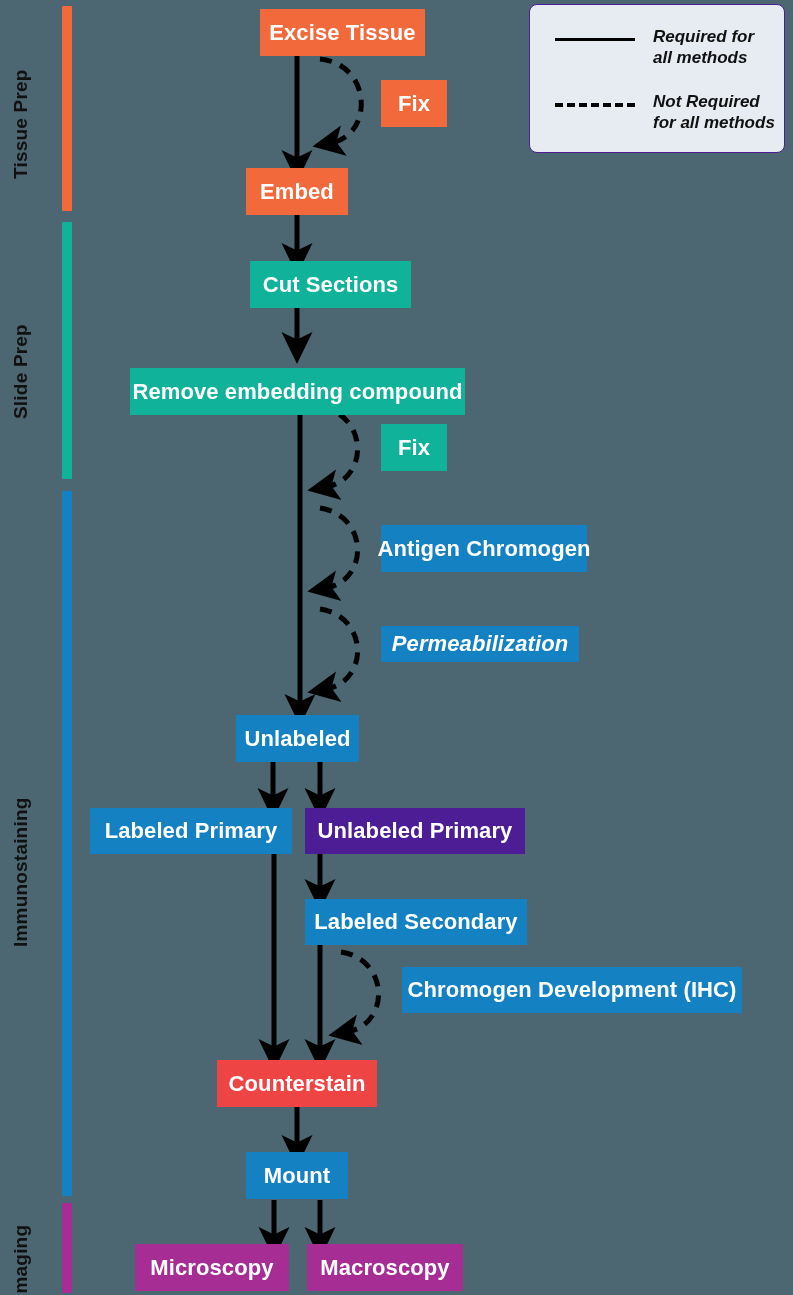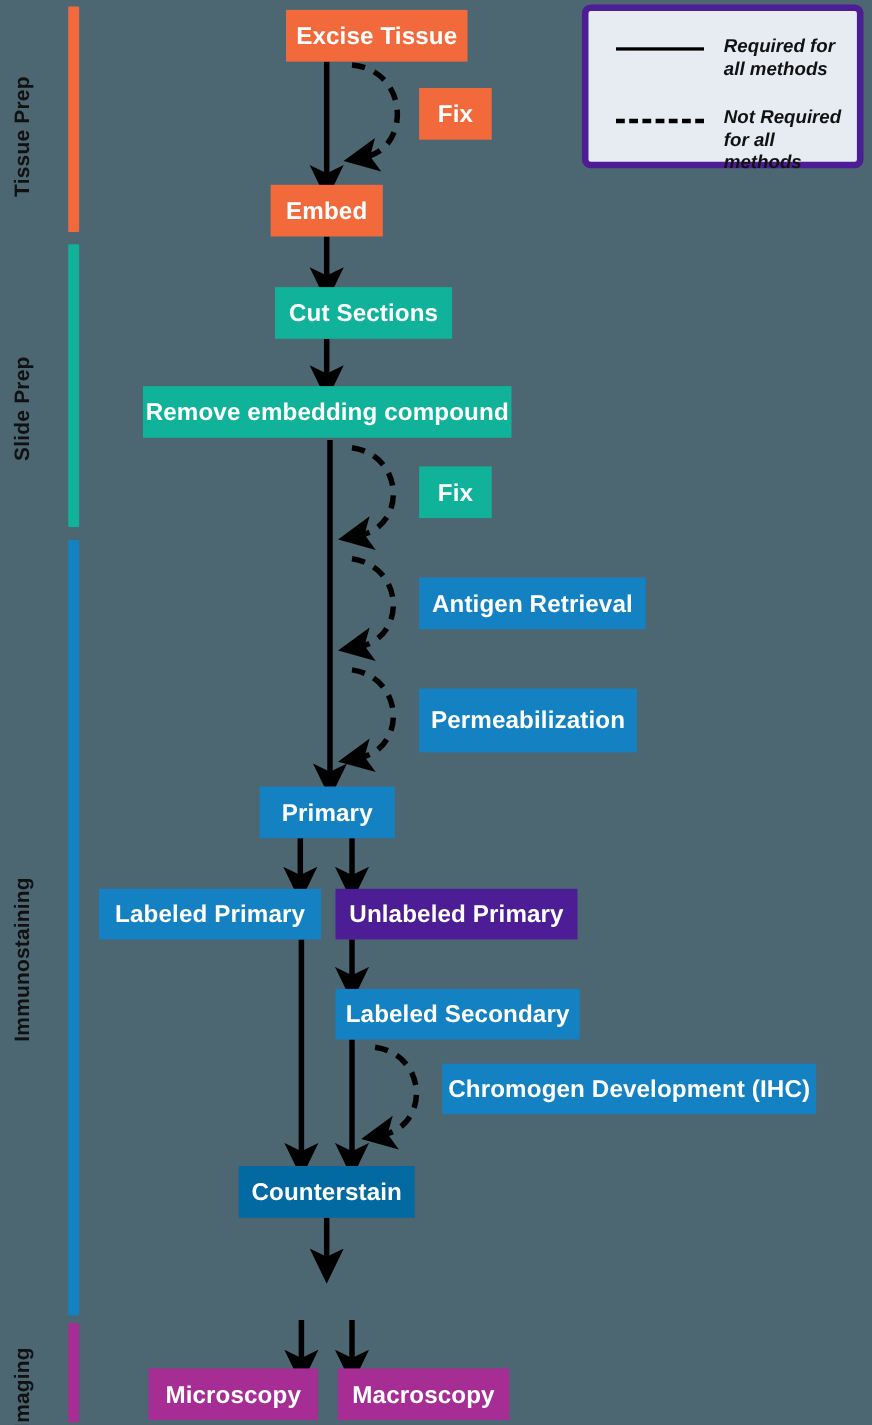--- a/index.html
+++ b/index.html
@@ -54,21 +54,21 @@
     width: 10px;
     border-radius: 1px;
   }
   #legend {
     position: absolute;
     left: 529px;
     top: 4px;
     width: 256px;
     height: 149px;
     background: #e7ecf3;
-    border: 6px solid #4c1d95;
+    border: 1px solid #4c1d95;
     border-radius: 8px;
     box-sizing: border-box;
   }
   .legend-row {
     position: absolute;
     display: flex;
     align-items: flex-start;
   }
   .legend-sample {
     width: 80px;
@@ -152,40 +152,41 @@
   <div class="phase-label" style="left:30px; top:1280px; transform: rotate(-90deg);">Imaging</div>
 
   <div class="node" style="left:212px; top:9px; width:165px; height:47px; background:#f26a3c; font-size:22px;margin-left:48px;">Excise Tissue</div>
 
   <div class="node" style="left:381px; top:80px; width:66px; height:47px; background:#f26a3c; font-size:22px;">Fix</div>
 
   <div class="node" style="left:246px; top:168px; width:102px; height:47px; background:#f26a3c; font-size:22px;">Embed</div>
 
   <div class="node" style="left:214px; top:261px; width:161px; height:47px; background:#10b29a; font-size:22px;margin-left:36px;">Cut Sections</div>
 
-  <div class="node" style="left:130px; top:351px; width:335px; height:47px; background:#10b29a; font-size:22px;">Remove embedding compound</div>
+  <div class="node" style="left:130px; top:368px; width:335px; height:47px; background:#10b29a; font-size:22px;">Remove embedding compound</div>
 
   <div class="node" style="left:381px; top:424px; width:66px; height:47px; background:#10b29a; font-size:22px;">Fix</div>
 
-  <div class="node" style="left:381px; top:525px; width:206px; height:47px; background:#1482c2; font-size:22px;">Antigen Retrieval</div>
-
-  <div class="node" style="left:381px; top:626px; width:198px; height:58px; background:#1482c2; font-size:22px;">Permeabilization</div>
-
-  <div class="node" style="left:236px; top:715px; width:123px; height:47px; background:#1482c2; font-size:22px;">Primary</div>
+  <div class="node" style="left:381px; top:525px; width:206px; height:47px; background:#1482c2; font-size:22px;">Antigen Chromogen</div>
+
+  <div class="node" style="left:381px; top:626px; width:198px; height:36px; background:#1482c2; font-size:22px;font-style:italic;">Permeabilization</div>
+
+  <div class="node" style="left:236px; top:715px; width:123px; height:47px; background:#1482c2; font-size:22px;">Unlabeled</div>
 
   <div class="node" style="left:90px; top:808px; width:202px; height:46px; background:#1482c2; font-size:22px;">Labeled Primary</div>
 
   <div class="node" style="left:305px; top:808px; width:220px; height:46px; background:#4c1d95; font-size:22px;">Unlabeled Primary</div>
 
   <div class="node" style="left:305px; top:899px; width:222px; height:46px; background:#1482c2; font-size:22px;">Labeled Secondary</div>
 
   <div class="node" style="left:402px; top:967px; width:340px; height:46px; background:#1482c2; font-size:22px;">Chromogen Development (IHC)</div>
 
-  <div class="node" style="left:217px; top:1060px; width:160px; height:47px; background:#0369a1; font-size:22px;">Counterstain</div>
-
+  <div class="node" style="left:217px; top:1060px; width:160px; height:47px; background:#ef4444; font-size:22px;">Counterstain</div>
+
+  <div class="node" style="left:246px; top:1152px; width:102px; height:47px; background:#1482c2; font-size:22px;">Mount</div>
 
   <div class="node" style="left:135px; top:1244px; width:154px; height:47px; background:#a52d94; font-size:22px;">Microscopy</div>
 
   <div class="node" style="left:307px; top:1244px; width:156px; height:47px; background:#a52d94; font-size:22px;">Macroscopy</div>
 
   <div id="legend">
     <div class="legend-row" style="left:25px; top:22px;">
       <div class="legend-sample legend-solid"></div>
       <div class="legend-text">
         <div>Required for</div>

